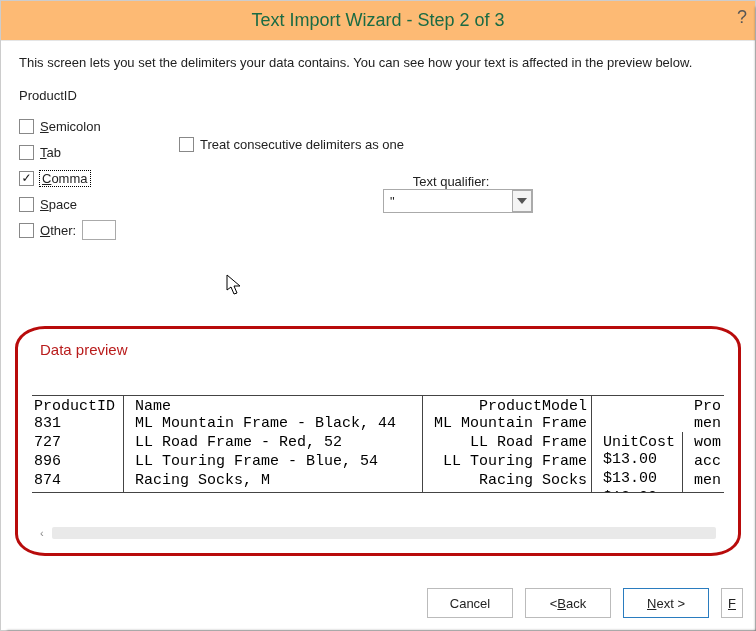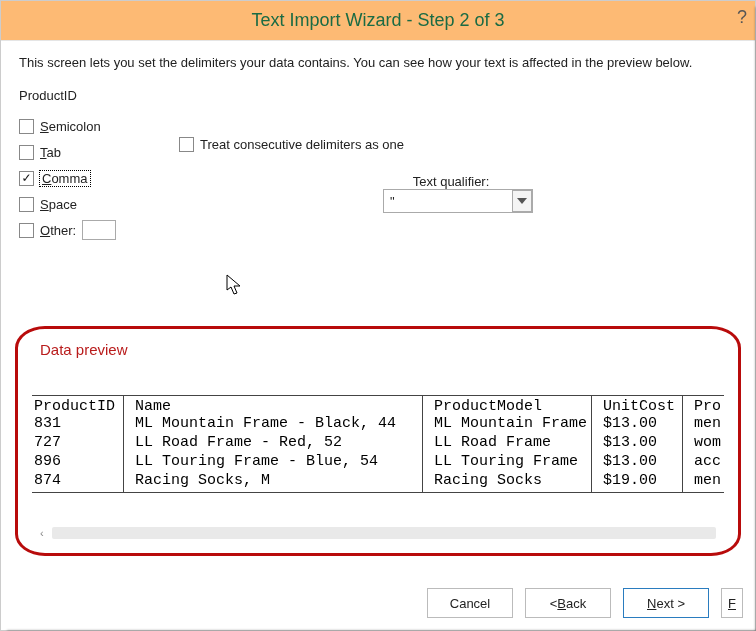--- a/index.html
+++ b/index.html
@@ -101,22 +101,22 @@
     display: inline-block;
     vertical-align: top;
     border-right: 1px solid #444;
     height: 100px;
     padding: 2px 4px 2px 2px;
   }
   .gcol .hdr { white-space: nowrap; }
   .gcol .cell { white-space: nowrap; height: 19px; }
   .c0 { width: 92px; }
   .c1 { width: 290px; }
-  .c2 { width: 160px; }
-  .c3 { width: 82px; }
+  .c2 { width: 160px; text-align: right; }
+  .c3 { width: 82px; margin-top: 36px; }
   .c4 { width: 40px; border-right: none; }
 
   .hscroll {
     position: absolute;
     left: 22px; right: 22px; bottom: 12px;
     height: 16px;
     display: flex; align-items: center;
   }
   .hscroll .sarrow { width: 12px; color: #888; font-size: 11px; }
   .hscroll .track { flex:1; height: 12px; background: #e9e9e9; border-radius: 2px; }

